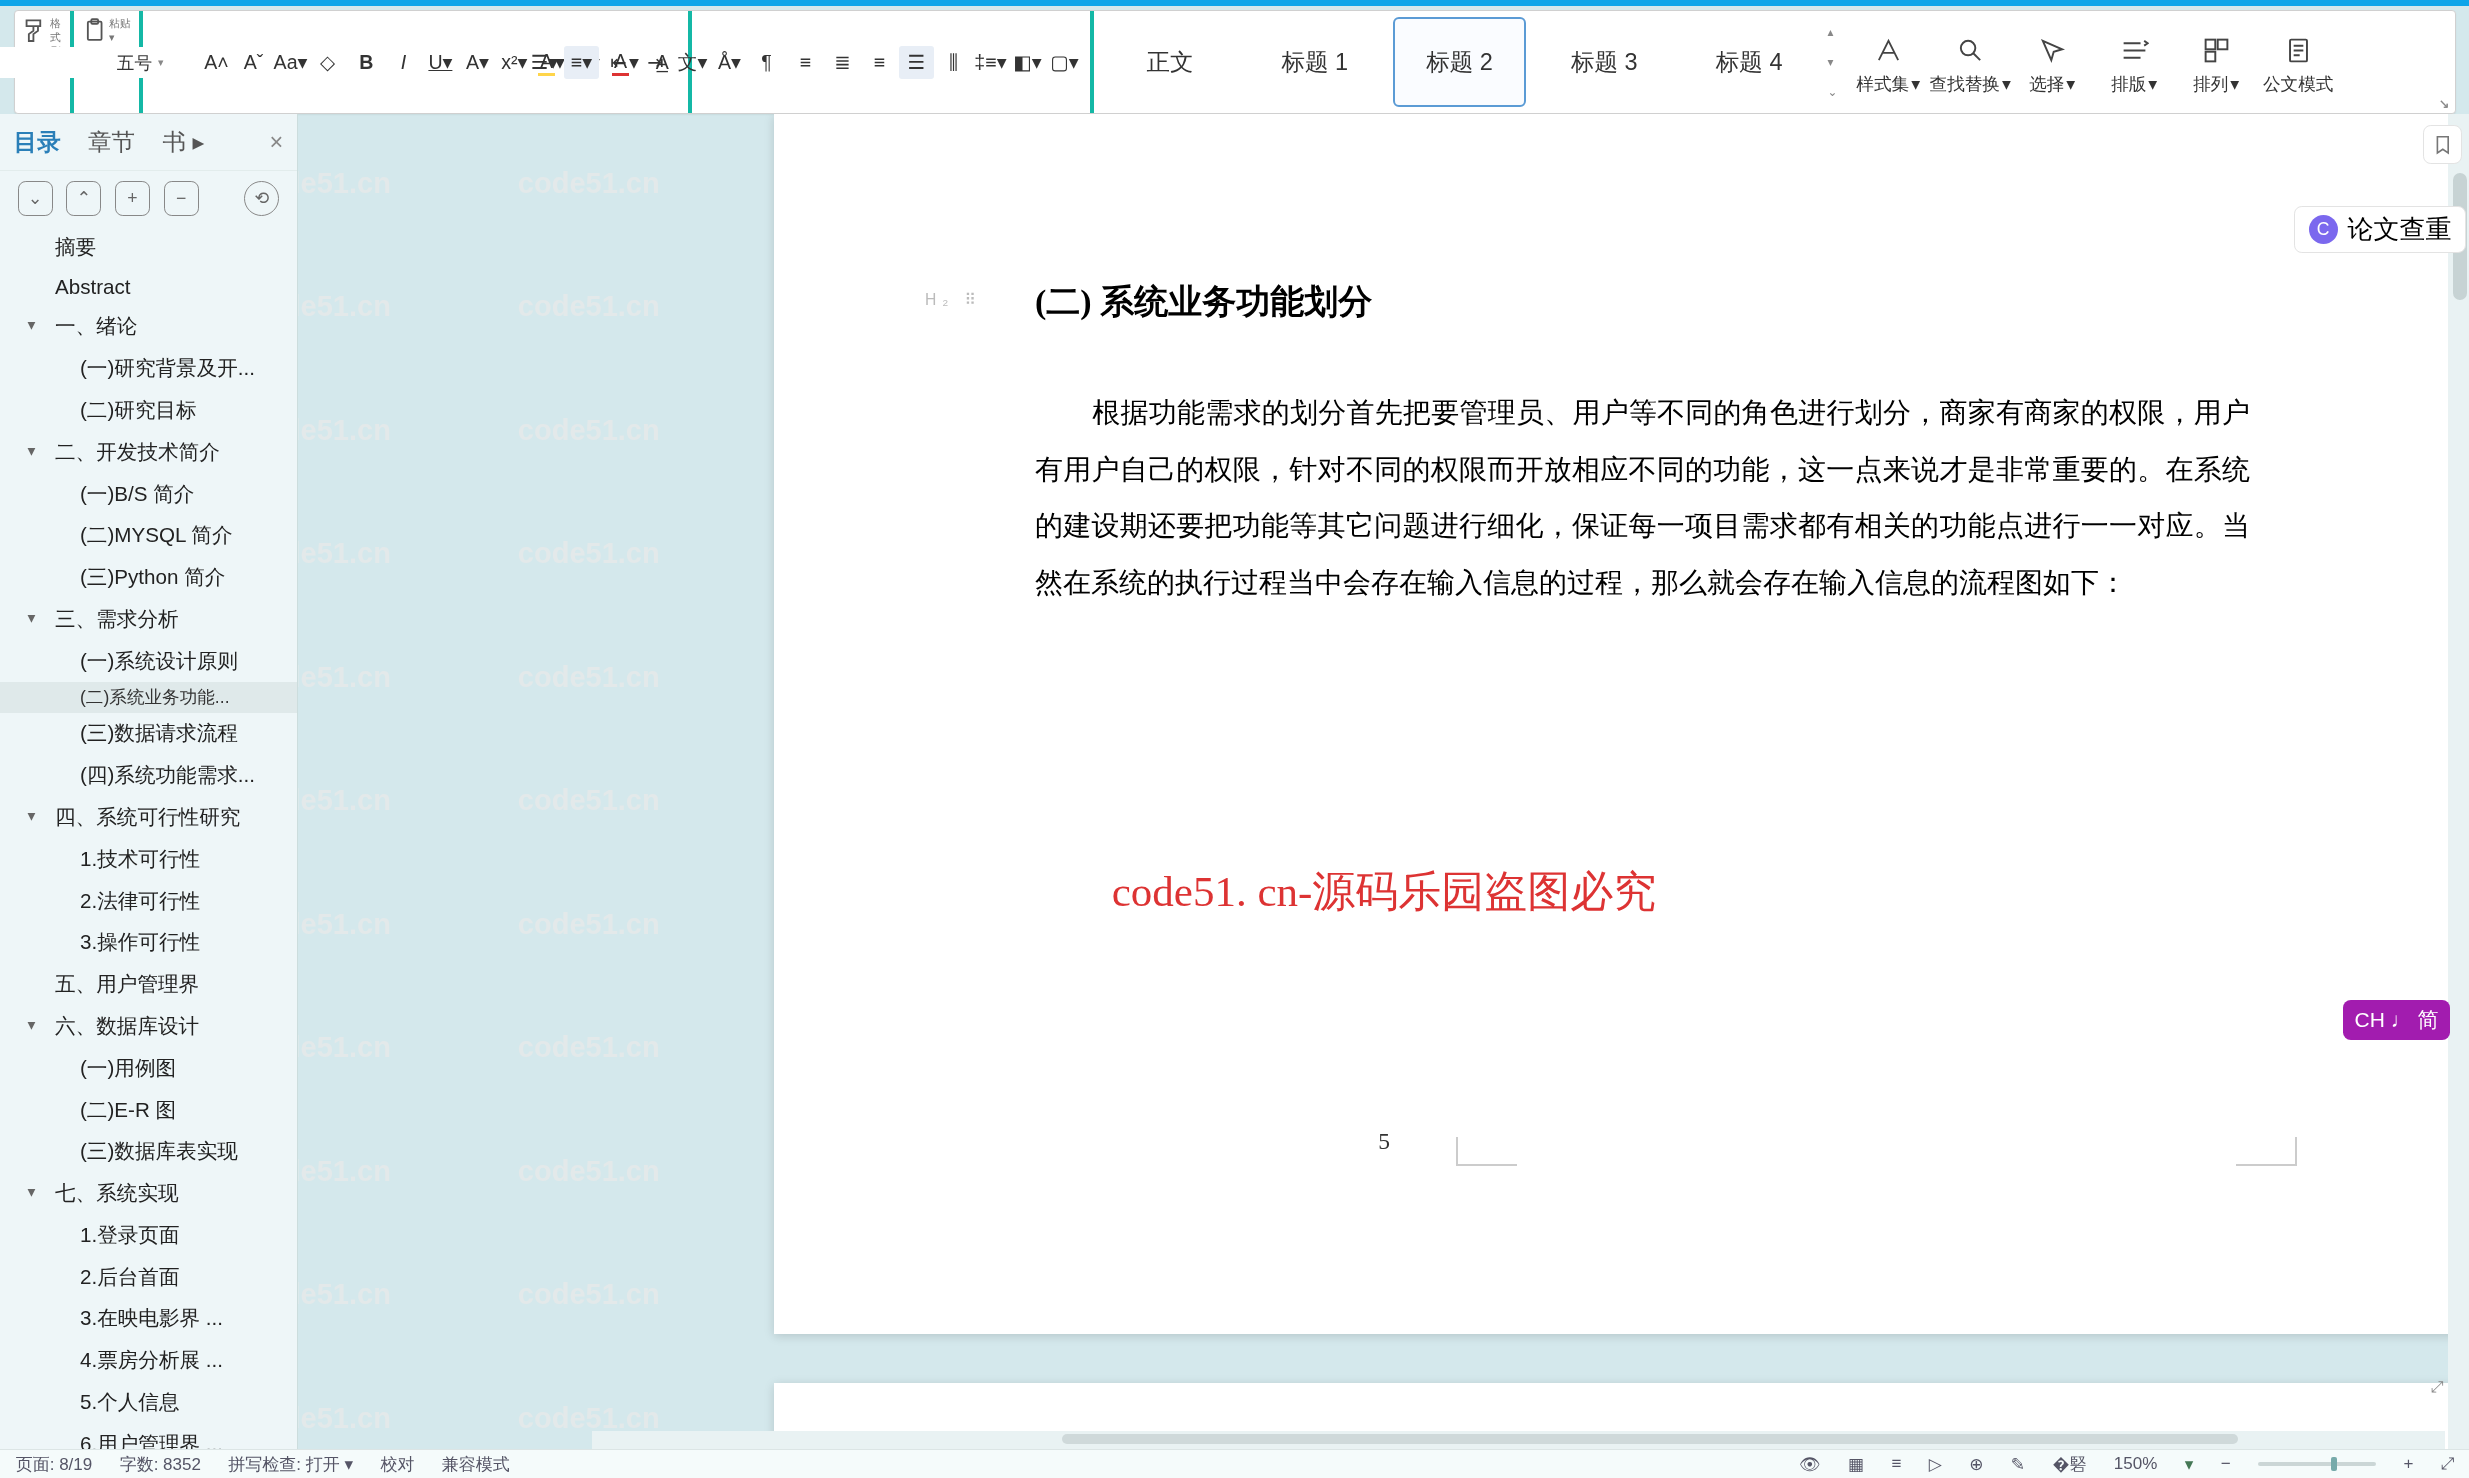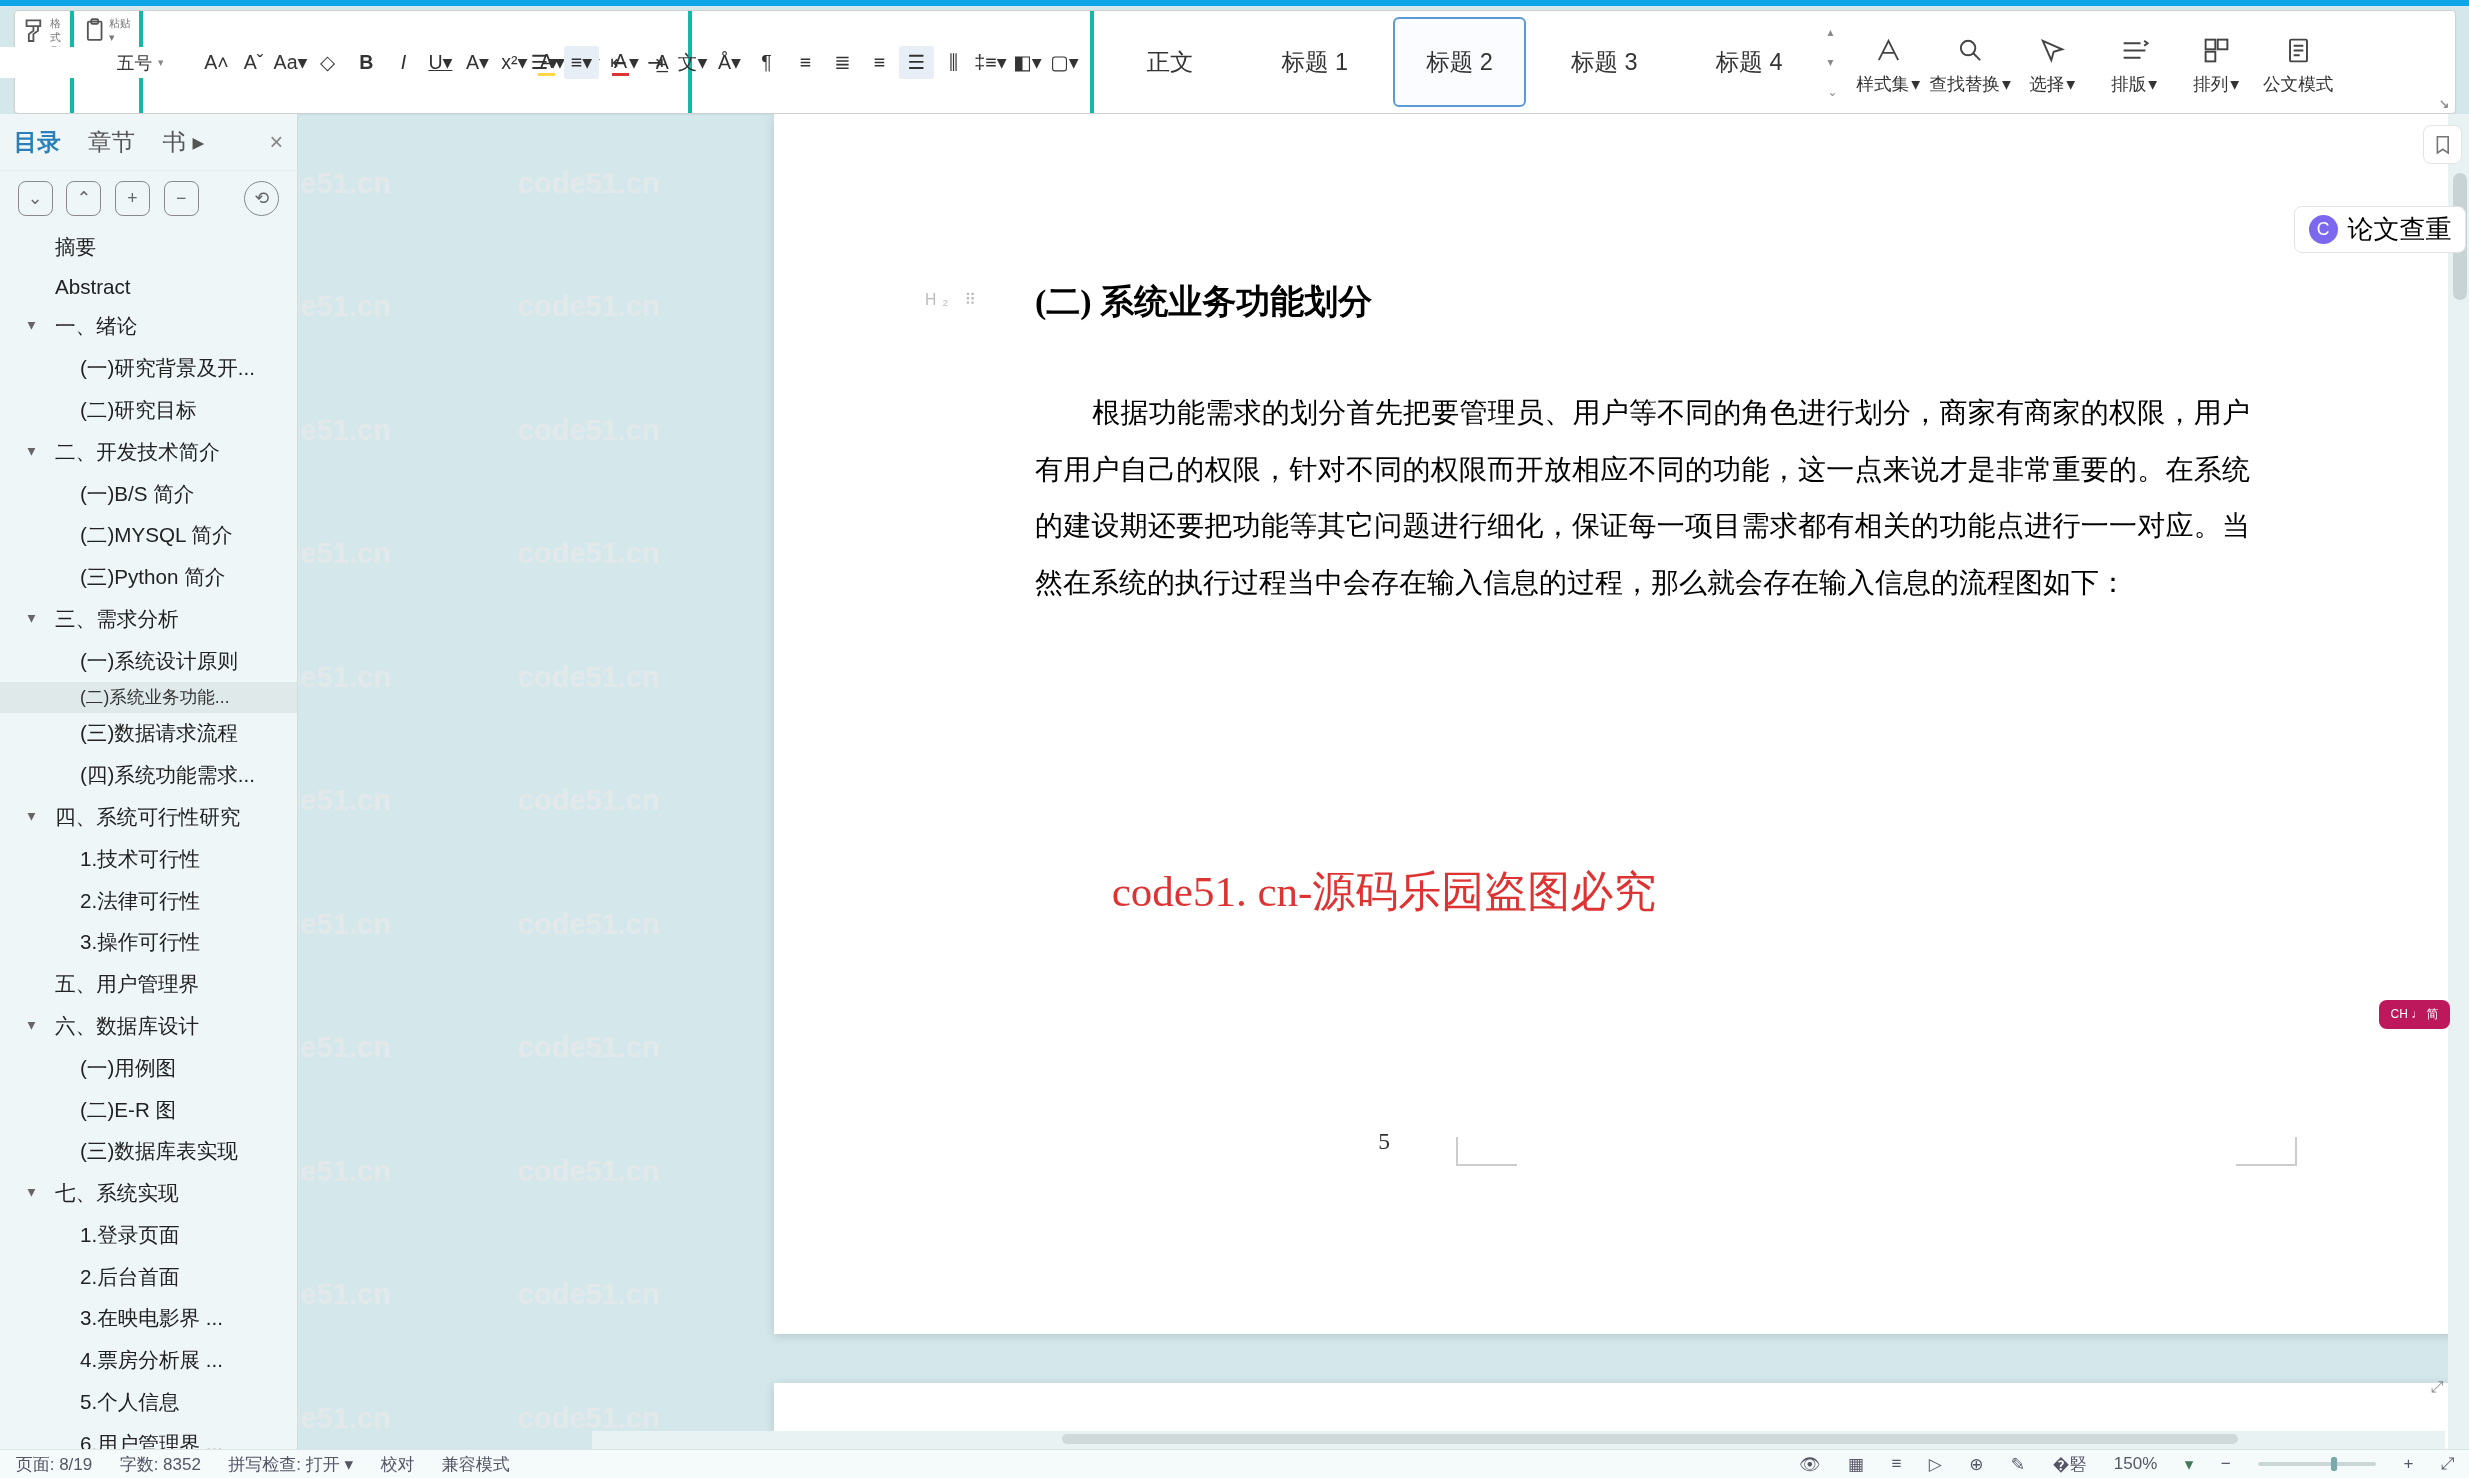--- a/index.html
+++ b/index.html
@@ -44,21 +44,21 @@
 .body-t .ind{display:inline-block;width:57px}
 .wm{font-family:Arial;font-weight:700;color:#e3e9ea;font-size:29px;white-space:nowrap}
 .wm-layer{position:absolute;inset:0;pointer-events:none;overflow:hidden}
 .wm-row{position:absolute;left:-49px;right:-49px;display:flex;gap:127px}
 .center-wm{position:absolute;left:50%;top:749px;transform:translateX(-50%);color:#d33;font-size:43px;font-family:SimSun;font-weight:500}
 .pagenum{position:absolute;left:50%;top:1014px;transform:translateX(-50%);font-family:SimSun;font-size:23.5px;color:#333}
 .side-rail{position:absolute;right:3.9px;top:125px;width:47px;display:flex;flex-direction:column;align-items:center;gap:13.7px}
 .rail-ic{width:39px;height:39px;background:#fff;border-radius:7.8px;display:flex;align-items:center;justify-content:center;color:#777;border:1px solid #e3e3e3}
 .plag{position:absolute;right:3.9px;top:206px;height:47px;background:#fff;border:1px solid #e3e3e3;border-radius:7.8px;display:flex;align-items:center;gap:9.8px;padding:0 13.7px}
 .plag .b{width:29px;height:29px;background:#7b68ee;border-radius:50%;color:#fff;display:flex;align-items:center;justify-content:center;font-size:17.6px}
-.ime{position:absolute;right:19.6px;top:1000px;background:#be185d;color:#fff;font-size:12px;padding:5.9px 11.8px;border-radius:7.8px}
+.ime{position:absolute;right:19.6px;top:1000px;background:#a21caf;color:#fff;font-size:21px;padding:5.9px 11.8px;border-radius:7.8px}
 .status{position:absolute;bottom:0;left:0;right:0;height:29px;background:#f5fbfb;display:flex;align-items:center;padding:0 15.7px;font-size:17px;color:#475;gap:27.4px;border-top:1px solid #dce5e5}
 .status .spacer{flex:1}
 .status .si{color:#556}
 .corner{position:absolute;right:17.6px;bottom:49px;width:21.6px;height:21.6px;color:#888}
 svg{display:block}
 .page-break-l{position:absolute;left:682px;top:1023px;width:61px;height:29px;border-left:2px solid #ccc;border-bottom:2px solid #ccc}
 .page-break-r{position:absolute;right:231px;top:1023px;width:61px;height:29px;border-right:2px solid #ccc;border-bottom:2px solid #ccc}
 .mini-expand{position:absolute;right:5.9px;bottom:2px;font-size:12.7px;color:#888}
 </style>
 </head>

